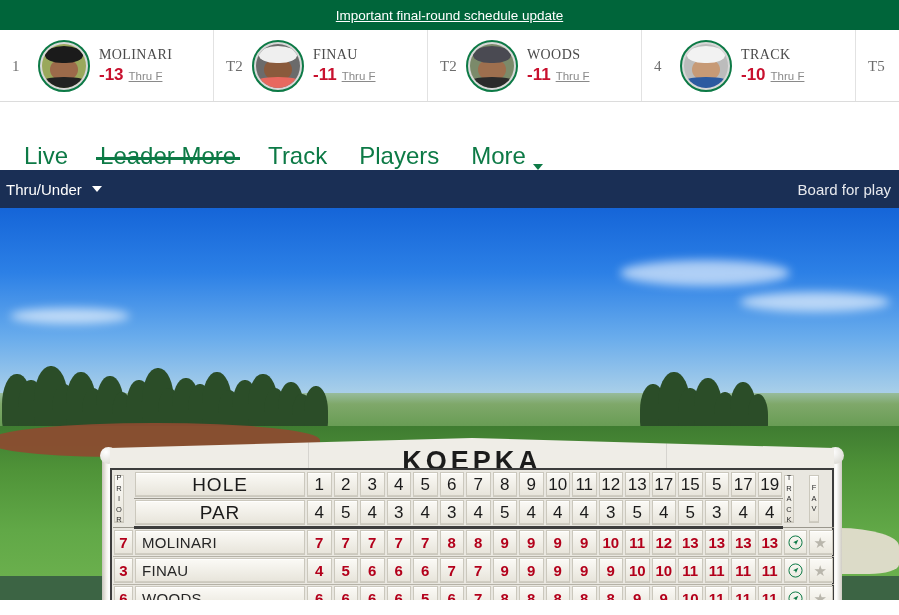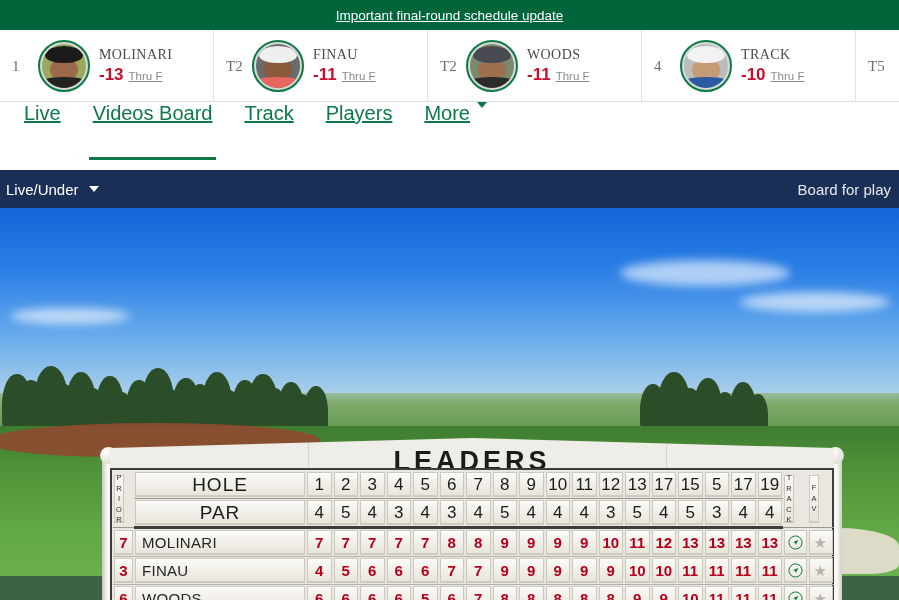--- a/index.html
+++ b/index.html
@@ -75,28 +75,27 @@
   
   .nav-tabs {
     height: 68px;
     background: #ffffff;
     display: flex; align-items: center;
     padding-left: 8px;
     gap: 0px;
   }
   .nav-tab {
     color: #0d7a46;
-    font-size: 20px;
+    font-size: 24px;
     padding: 0 16px;
     height: 68px;
-    display: flex; align-items: flex-start;
+    display: flex; align-items: flex-end;
     position: relative;
     cursor: pointer;
     white-space: nowrap;
-    text-decoration: underline;
   }
   .nav-tab.active::after {
     content: "";
     position: absolute; left: 12px; right: 12px; bottom: 10px;
     height: 3px; background: #0d7a46;
   }
   .nav-tab .caret {
     display: inline-block;
     margin-left: 7px;
     width: 0; height: 0;
@@ -314,37 +313,37 @@
     <div class="lead-card partial">
       <div class="card-pos">T5</div>
     </div>
   </div>
 
 <div class="nav-tabs" id="nav-tabs">
     <div class="nav-tab">
       <span>Live</span>
     </div>
     <div class="nav-tab active">
-      <span>Videos Board</span>
+      <span>Leader More</span>
     </div>
     <div class="nav-tab">
       <span>Track</span>
     </div>
     <div class="nav-tab">
       <span>Players</span>
     </div>
     <div class="nav-tab">
       <span>More</span>
       <span class="caret"></span>
     </div>
   </div>
 
 <div class="filter-bar">
   <div class="ou-select">
-    <span>Live/Under</span>
+    <span>Thru/Under</span>
     <span class="caret"></span>
   </div>
   <div class="search-box">
     <span>Board for play</span>
   </div>
 </div>
 
 <div class="stage">
   <div class="sky"></div>
   <div class="cloud" style="left:620px;top:52px;width:170px;height:26px;"></div>
@@ -413,21 +412,21 @@
 
   <div class="board-wrap">
     <div class="post left"></div>
     <div class="post right"></div>
     <div class="post-ball left"></div>
     <div class="post-ball right"></div>
 
     <div class="canopy">
       <div class="canopy-seam" style="left:198px;"></div>
       <div class="canopy-seam" style="left:556px;"></div>
-      <div class="canopy-title">LEADERS</div>
+      <div class="canopy-title">KOEPKA</div>
     </div>
 
     <div class="board">
       <table class="score">
         <colgroup id="score-colgroup">
             <col class="c-prior">
             <col class="c-name">
             <col class="c-hole">
             <col class="c-hole">
             <col class="c-hole">

